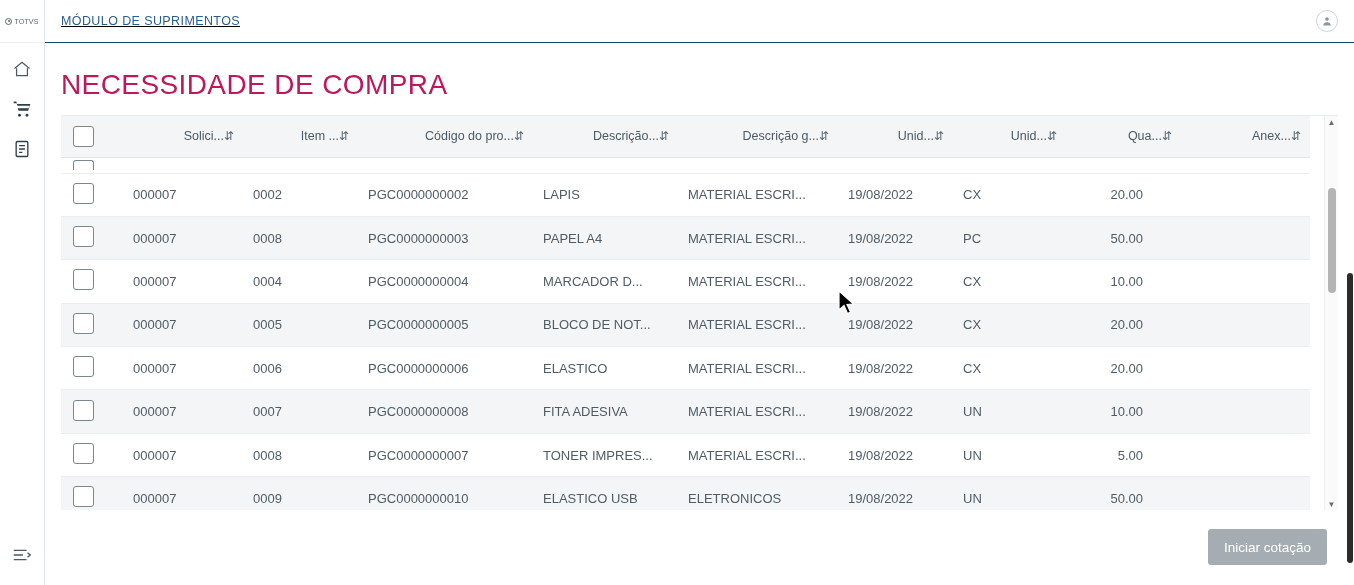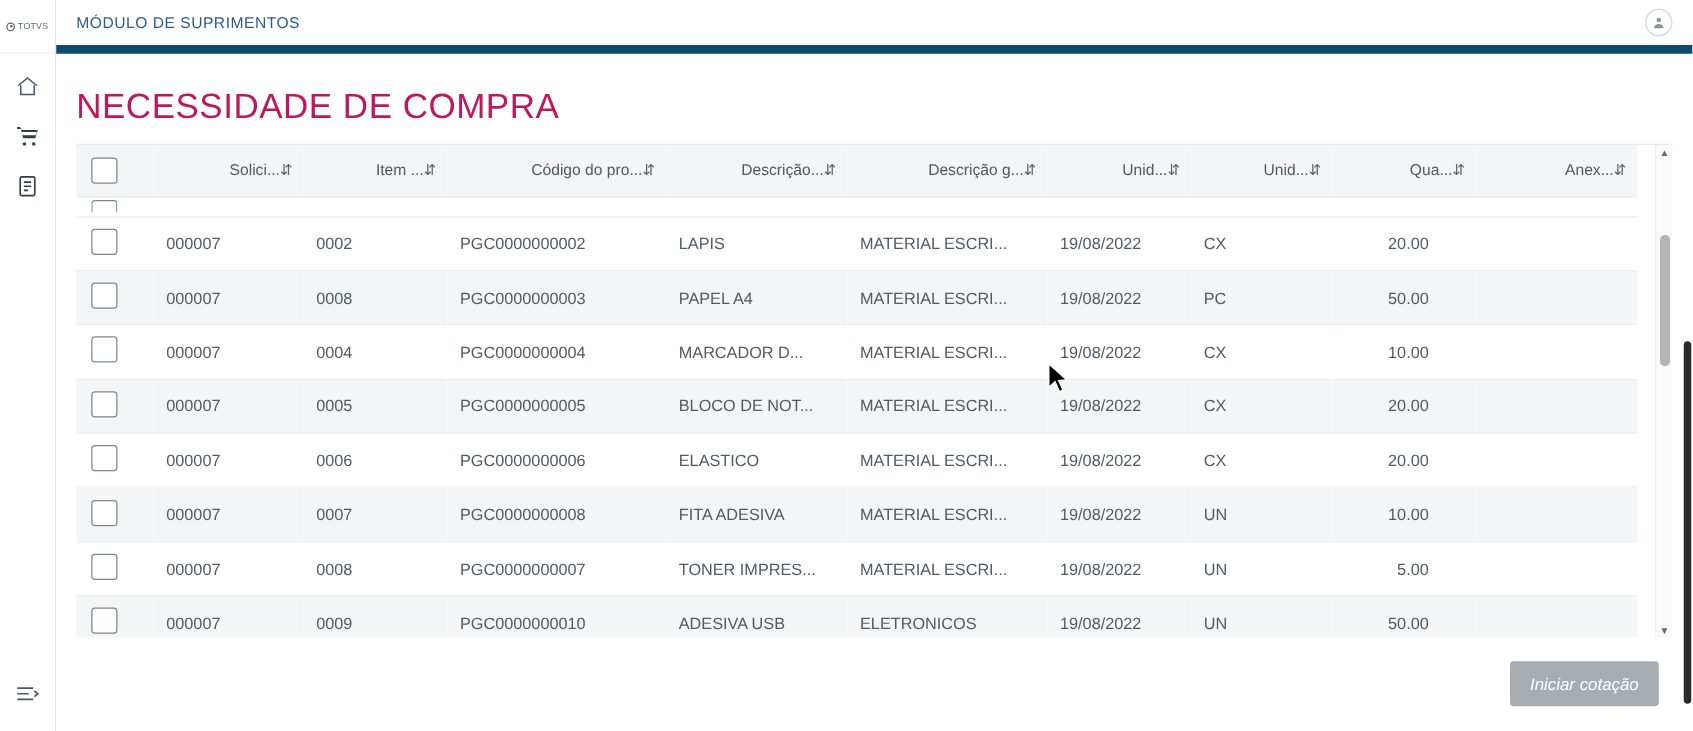--- a/index.html
+++ b/index.html
@@ -42,24 +42,25 @@
     color: #4a5a66; cursor: pointer;
   }
   .side-item svg { display: block; }
   .side-bottom { margin-top: auto; width: 100%; margin-bottom: 10px; }
 
   
   .main { flex: 1; height: 585px; position: relative; background: #ffffff; }
 
   .topbar {
     height: 43px;
-    border-bottom: 7px solid #0c4a6e;
+    border-bottom: 1px solid #0c4a6e;
     display: flex; align-items: center;
     padding: 0 16px 0 16px;
     background: #ffffff;
+    text-decoration: underline;
   }
   .module-title {
     font-size: 12.5px; color: #2a5d8f; letter-spacing: .4px; font-weight: 400;
   }
   .avatar {
     margin-left: auto;
     width: 22px; height: 22px; border-radius: 50%;
     border: 1px solid #cfd6db; color: #8b969e;
     display: flex; align-items: center; justify-content: center;
     font-size: 11px; cursor: pointer; background: #fff;
@@ -152,21 +153,20 @@
     position: absolute; left: 0; right: 0; bottom: 0; height: 62px;
     background: #fff;
   }
   .btn-primary {
     position: absolute; right: 27px; top: 6px;
     background: #a6adb2; color: #fff;
     border: none; border-radius: 3px;
     height: 36px; padding: 0 16px;
     font-size: 13.5px; cursor: pointer;
     font-family: "Liberation Sans", sans-serif;
-    font-style: italic;
   }
 
   
   .cursor { position: absolute; left: 838px; top: 290px; pointer-events: none; }
 </style>
 </head>
 <body>
 
 <div id="app">
 
@@ -401,21 +401,21 @@
               <td>19/08/2022</td>
               <td>UN</td>
               <td class="num">5.00</td>
               <td></td>
             </tr>
             <tr class="alt">
               <td class="col-cb"><span class="cb"></span></td>
               <td>000007</td>
               <td>0009</td>
               <td>PGC0000000010</td>
-              <td>ADESIVA USB</td>
+              <td>ELASTICO USB</td>
               <td>ELETRONICOS</td>
               <td>19/08/2022</td>
               <td>UN</td>
               <td class="num">50.00</td>
               <td></td>
             </tr>
           </tbody>
         </table>
 
         <div class="vscroll-outer">

